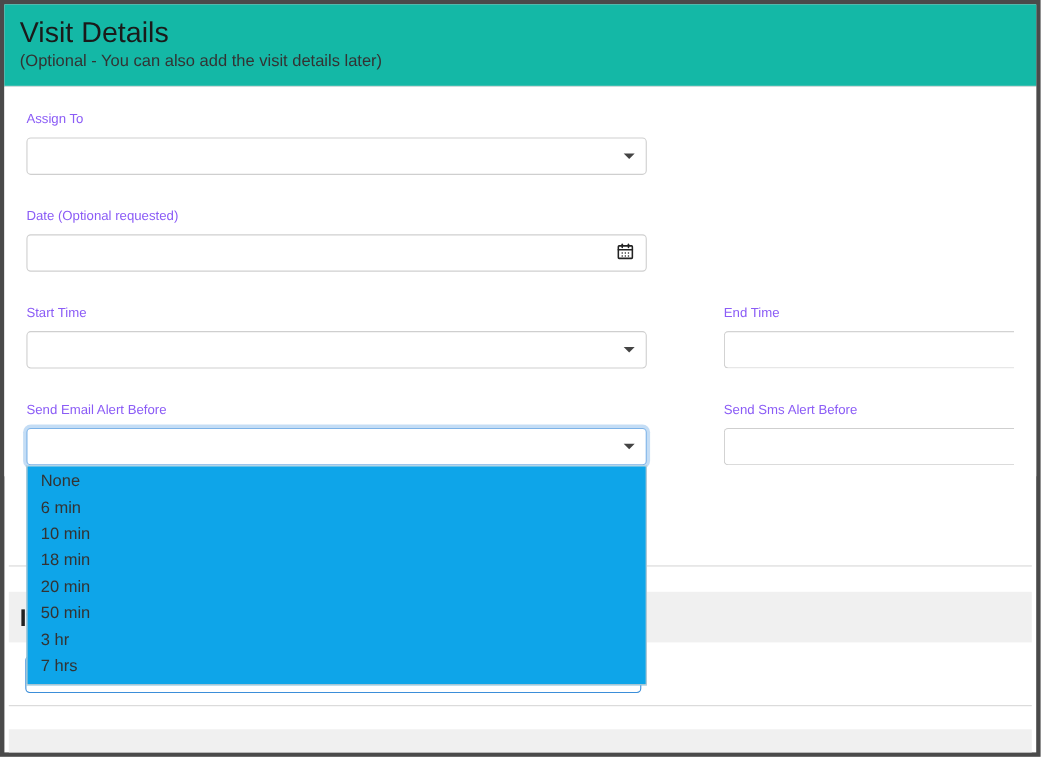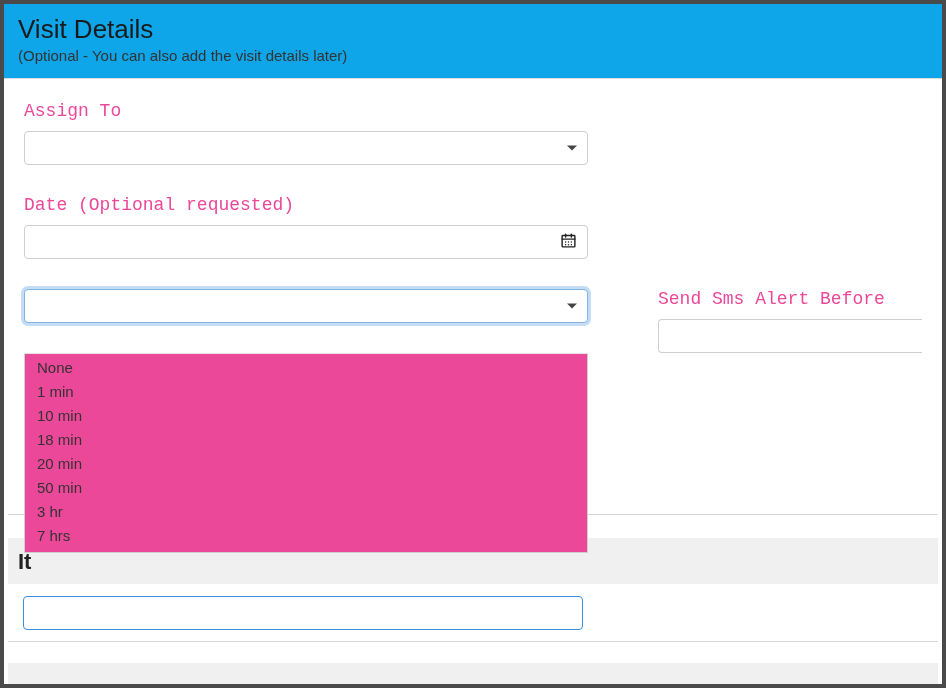--- a/index.html
+++ b/index.html
@@ -15,21 +15,21 @@
     overflow: hidden;
   }
   .outer-frame {
     width: 946px;
     height: 688px;
     border: 4px solid #4a4a4a;
     background: #ffffff;
     position: relative;
   }
   .header-section {
-    background: #0ea5e9;
+    background: #14b8a6;
     border-bottom: 1px solid #dcdcdc;
     padding: 10px 14px 14px 14px;
   }
   .header-title {
     font-size: 26px;
     font-weight: 400;
     color: #1a1a1a;
     margin-bottom: 2px;
   }
   .header-subtitle {
@@ -49,26 +49,25 @@
     position: relative;
   }
   .form-group.col-left {
     width: 564px;
   }
   .form-group.col-right {
     flex: 1;
     min-width: 0;
   }
   .form-label {
-    font-size: 18px;
+    font-size: 12px;
     font-weight: 400;
-    color: #ec4899;
+    color: #8b5cf6;
     display: block;
     margin-bottom: 10px;
-    font-family: Liberation Mono, monospace;
   }
   .select-control,
   .text-control {
     width: 100%;
     height: 34px;
     border: 1px solid #cfcfcf;
     border-radius: 4px;
     background: #ffffff;
     position: relative;
     display: flex;
@@ -102,21 +101,21 @@
   }
   .right-truncated {
     border-right: none;
     border-radius: 4px 0 0 4px;
   }
   .dropdown-list {
     position: absolute;
     top: 100%;
     left: 0;
     width: 100%;
-    background: #ec4899;
+    background: #0ea5e9;
     border: 1px solid #cfcfcf;
     border-top: 1px solid #e5e5e5;
     z-index: 20;
     padding: 2px 0 4px 0;
   }
   .dropdown-option {
     padding: 2px 12px;
     font-size: 15px;
     color: #333;
     line-height: 20px;
@@ -193,30 +192,46 @@
               <line x1="16" y1="14" x2="16" y2="14"></line>
               <line x1="8" y1="18" x2="8" y2="18"></line>
               <line x1="12" y1="18" x2="12" y2="18"></line>
               <line x1="16" y1="18" x2="16" y2="18"></line>
             </svg>
           </span>
         </div>
       </div>
     </div>
 
+    <div class="form-row">
+      <div class="form-group col-left">
+        <label class="form-label">Start Time</label>
+        <div class="select-control">
+          <span></span>
+          <span class="caret"></span>
+        </div>
+      </div>
+      <div class="form-group col-right">
+        <label class="form-label">End Time</label>
+        <div class="text-control right-truncated">
+          <span></span>
+        </div>
+      </div>
+    </div>
 
     <div class="form-row" style="margin-bottom:0;">
       <div class="form-group col-left">
+        <label class="form-label">Send Email Alert Before</label>
         <div class="select-control focused">
           <span></span>
           <span class="caret"></span>
         </div>
         <div class="dropdown-list" id="email-alert-options">
             <div class="dropdown-option">None</div>
-            <div class="dropdown-option">1 min</div>
+            <div class="dropdown-option">6 min</div>
             <div class="dropdown-option">10 min</div>
             <div class="dropdown-option">18 min</div>
             <div class="dropdown-option">20 min</div>
             <div class="dropdown-option">50 min</div>
             <div class="dropdown-option">3 hr</div>
             <div class="dropdown-option">7 hrs</div>
           </div>
       </div>
       <div class="form-group col-right">
         <label class="form-label">Send Sms Alert Before</label>

